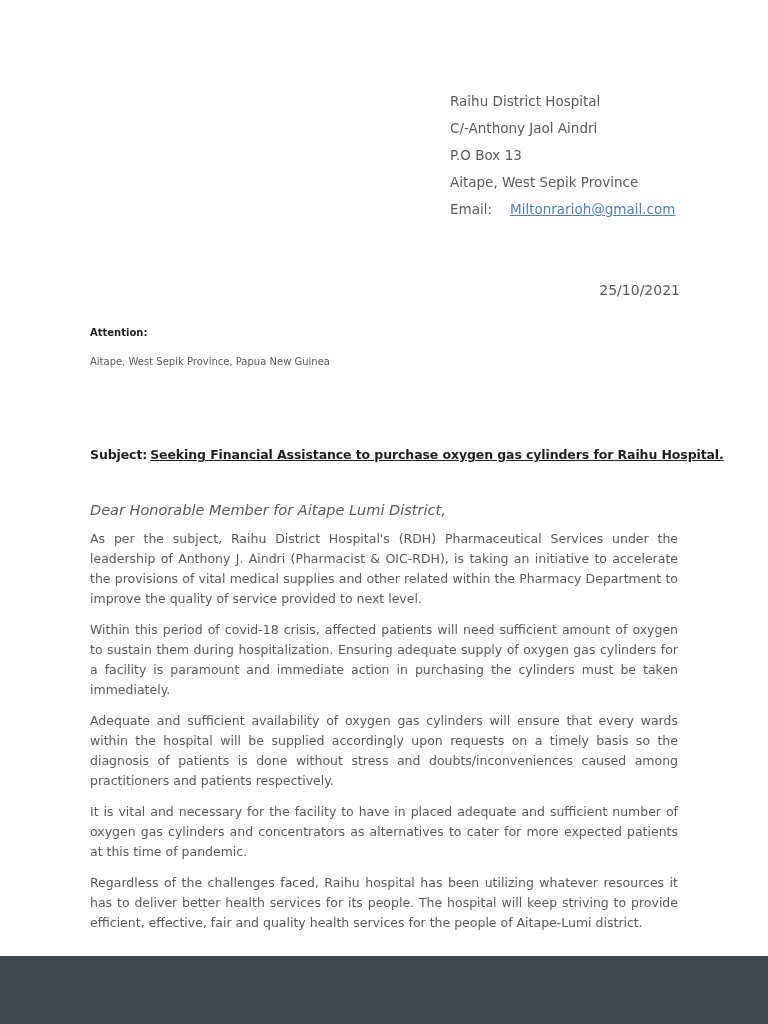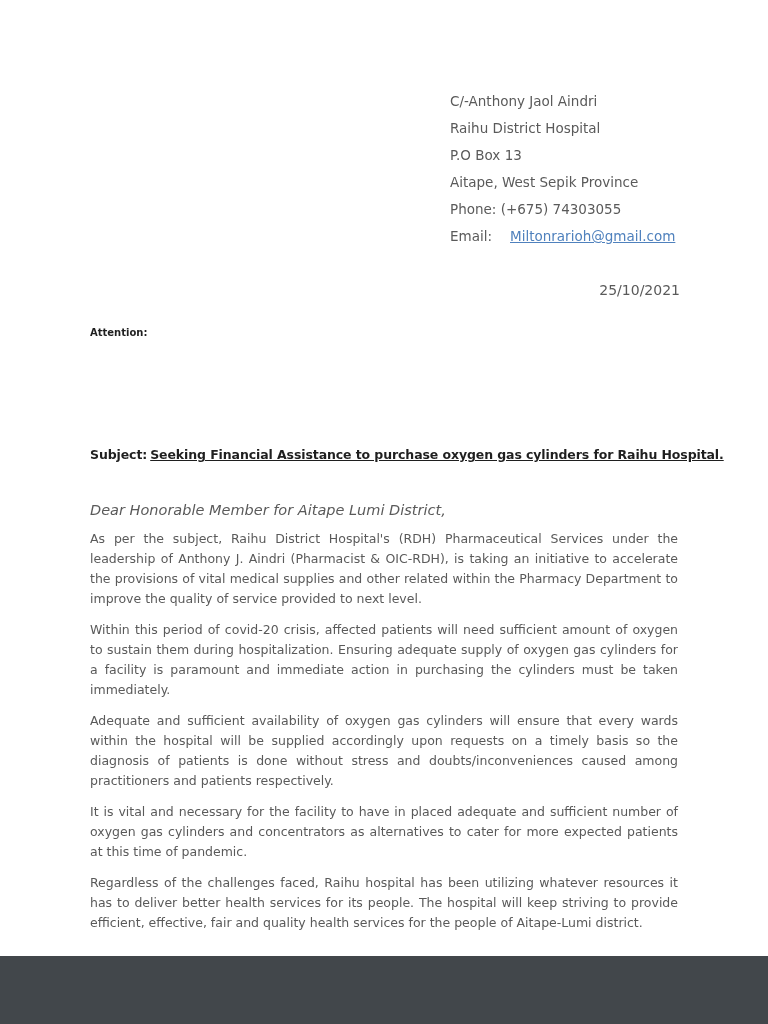--- a/index.html
+++ b/index.html
@@ -50,45 +50,45 @@
     position:absolute; left:0; right:0; bottom:0; height:68px;
     background:var(--viewer_bg);
   }
 </style>
 </head>
 <body>
 
 <div class="page">
 
   <div class="sender">
+    <div>Raihu District Hospital</div>
     <div>C/-Anthony Jaol Aindri</div>
-    <div>Raihu District Hospital</div>
     <div>P.O Box 13</div>
     <div>Aitape, West Sepik Province</div>
-    <div>Phone: (+675) 74303055</div>
     <div>
       <span class="email-label">Email:</span><a class="link">Miltonrarioh@gmail.com</a>
     </div>
   </div>
 
   <div class="date">25/10/2021</div>
 
   <div class="recipient">
     <div class="attn">Attention:</div>
+    <div>Aitape, West Sepik Province, Papua New Guinea</div>
   </div>
 
   <div class="subject">
     <span>Subject:</span><span class="subject-text">Seeking Financial Assistance to purchase oxygen gas cylinders for Raihu Hospital.</span>
   </div>
 
   <div class="salutation">Dear Honorable Member for Aitape Lumi District,</div>
 
   <div class="letter-body">
     <p>As per the subject, Raihu District Hospital's (RDH) Pharmaceutical Services under the leadership of Anthony J. Aindri (Pharmacist &amp; OIC-RDH), is taking an initiative to accelerate the provisions of vital medical supplies and other related within the Pharmacy Department to improve the quality of service provided to next level.</p>
-    <p>Within this period of covid-20 crisis, affected patients will need sufficient amount of oxygen to sustain them during hospitalization. Ensuring adequate supply of oxygen gas cylinders for a facility is paramount and immediate action in purchasing the cylinders must be taken immediately.</p>
+    <p>Within this period of covid-18 crisis, affected patients will need sufficient amount of oxygen to sustain them during hospitalization. Ensuring adequate supply of oxygen gas cylinders for a facility is paramount and immediate action in purchasing the cylinders must be taken immediately.</p>
     <p>Adequate and sufficient availability of oxygen gas cylinders will ensure that every wards within the hospital will be supplied accordingly upon requests on a timely basis so the diagnosis of patients is done without stress and doubts/inconveniences caused among practitioners and patients respectively.</p>
     <p>It is vital and necessary for the facility to have in placed adequate and sufficient number of oxygen gas cylinders and concentrators as alternatives to cater for more expected patients at this time of pandemic.</p>
     <p>Regardless of the challenges faced, Raihu hospital has been utilizing whatever resources it has to deliver better health services for its people. The hospital will keep striving to provide efficient, effective, fair and quality health services for the people of Aitape-Lumi district.</p>
   </div>
 
   <div class="viewer-band"></div>
 
 </div>
 
 </body></html>

